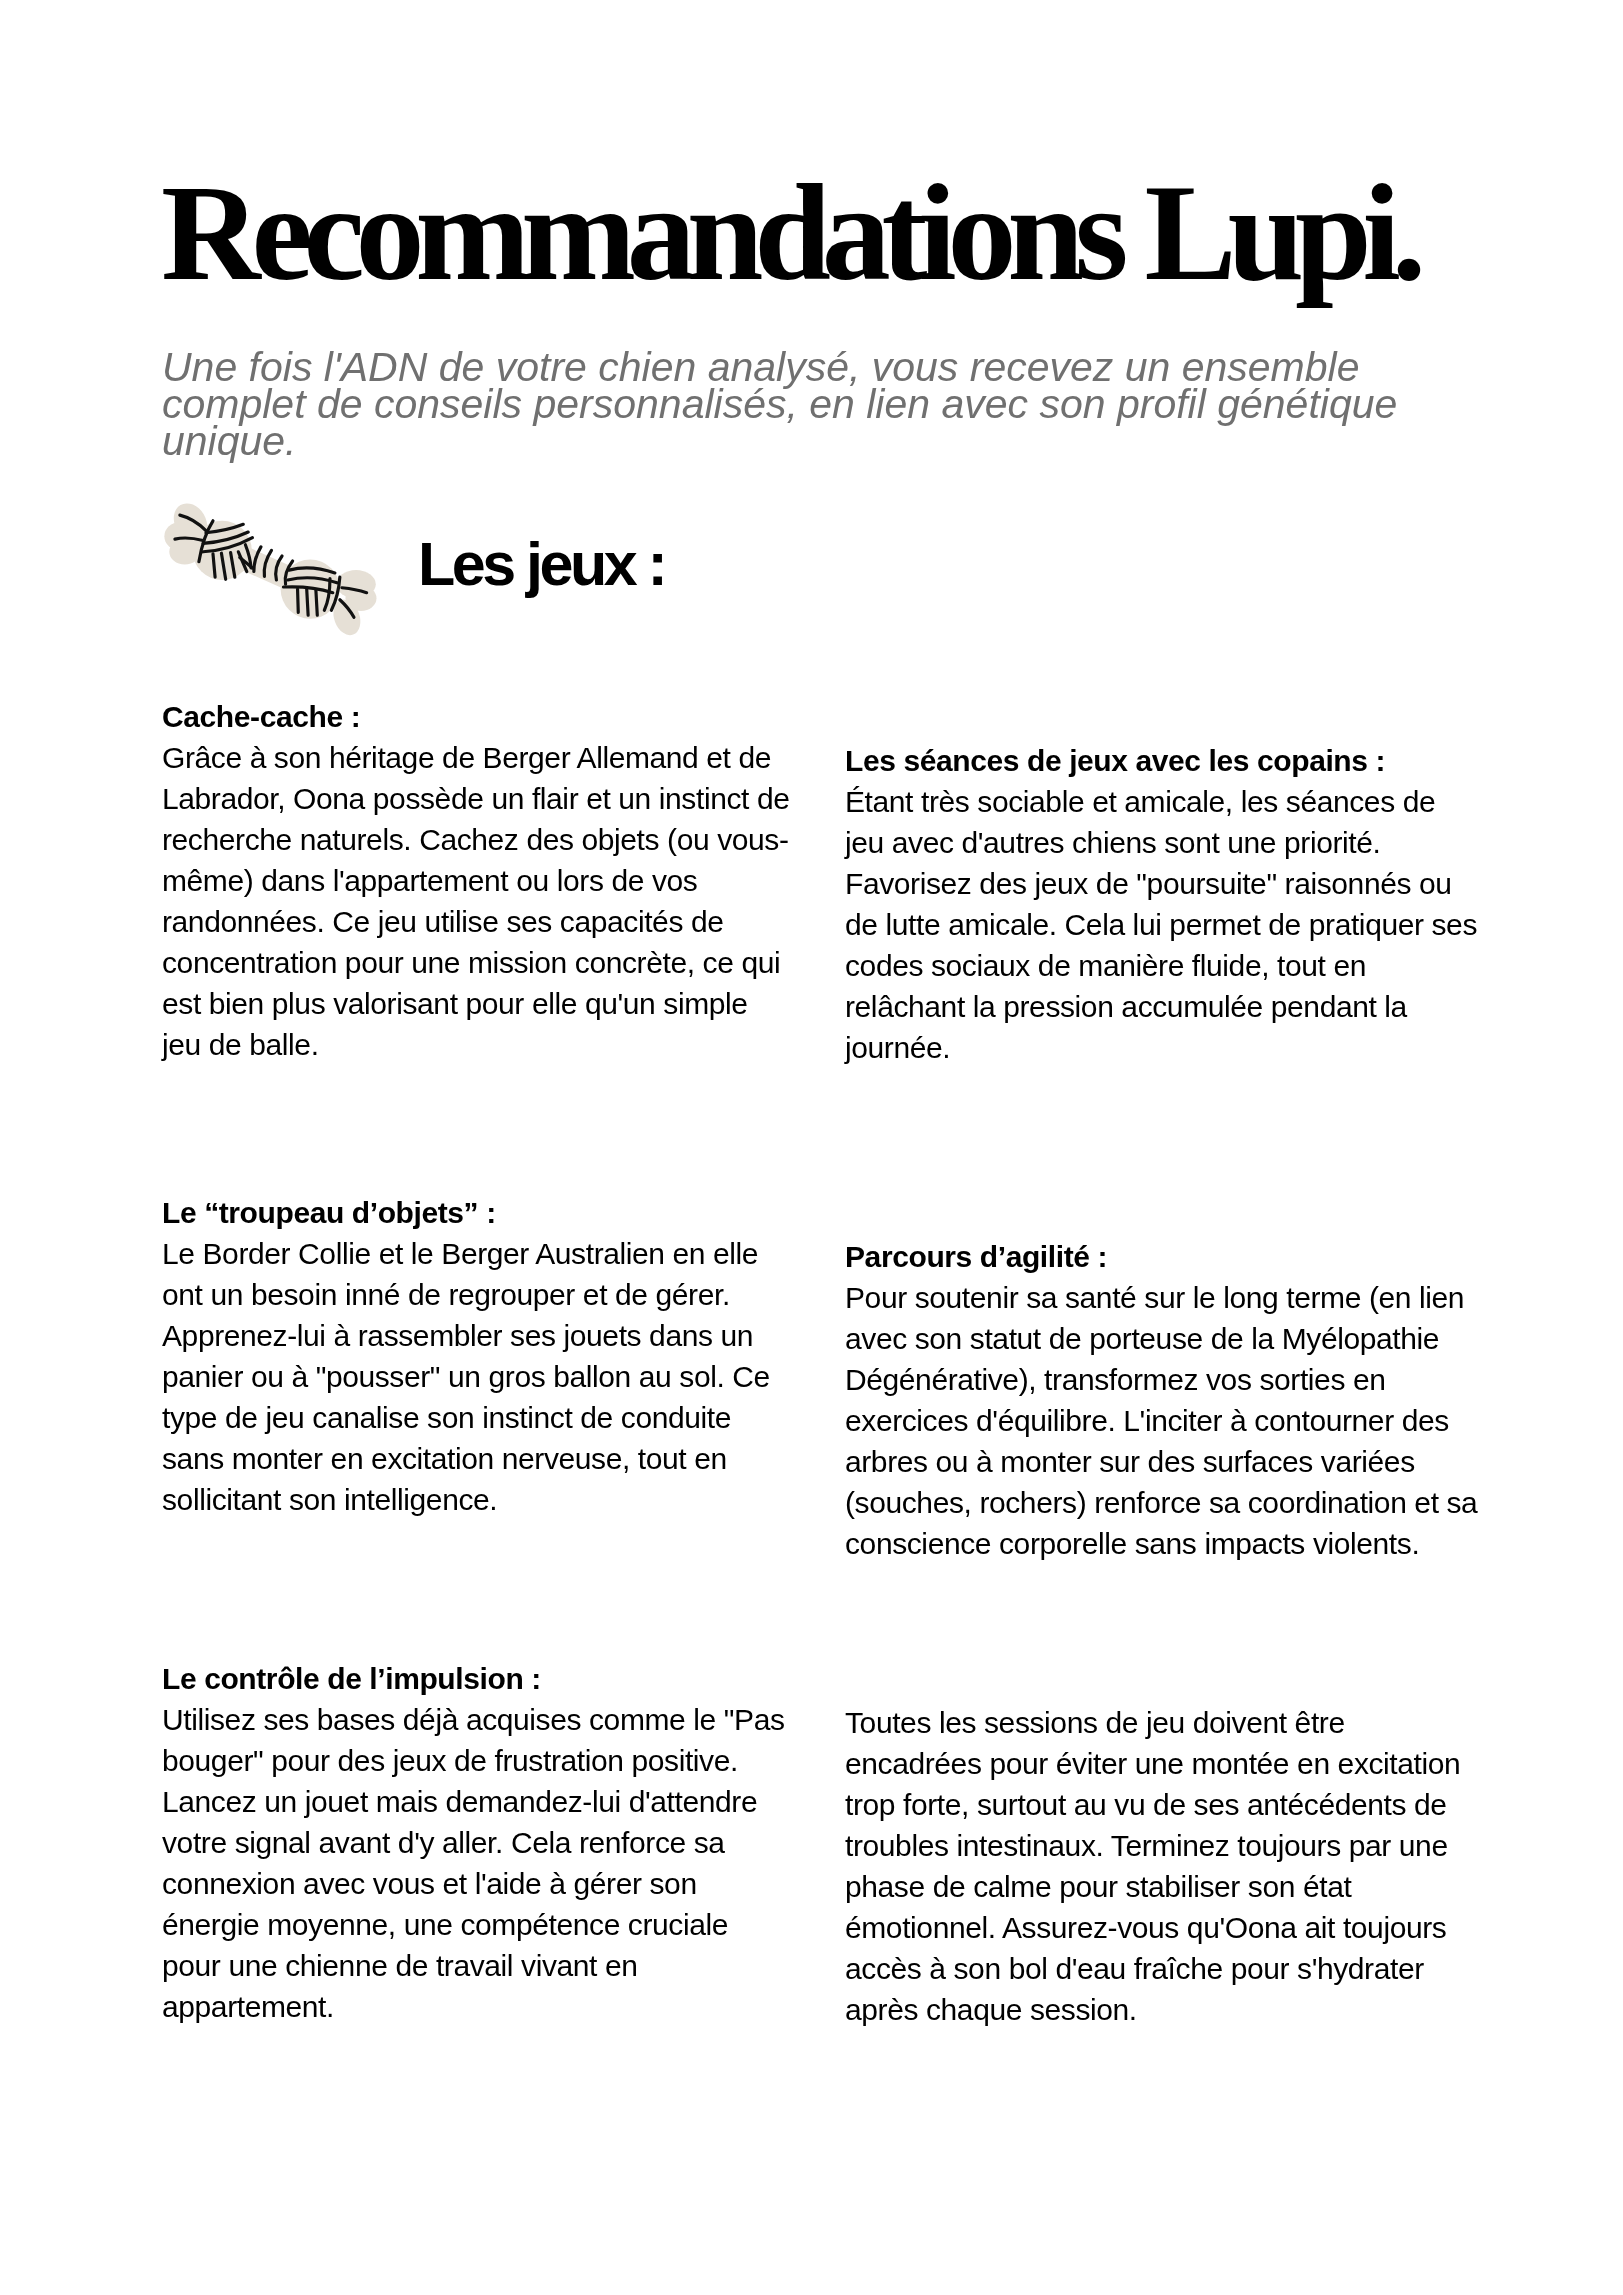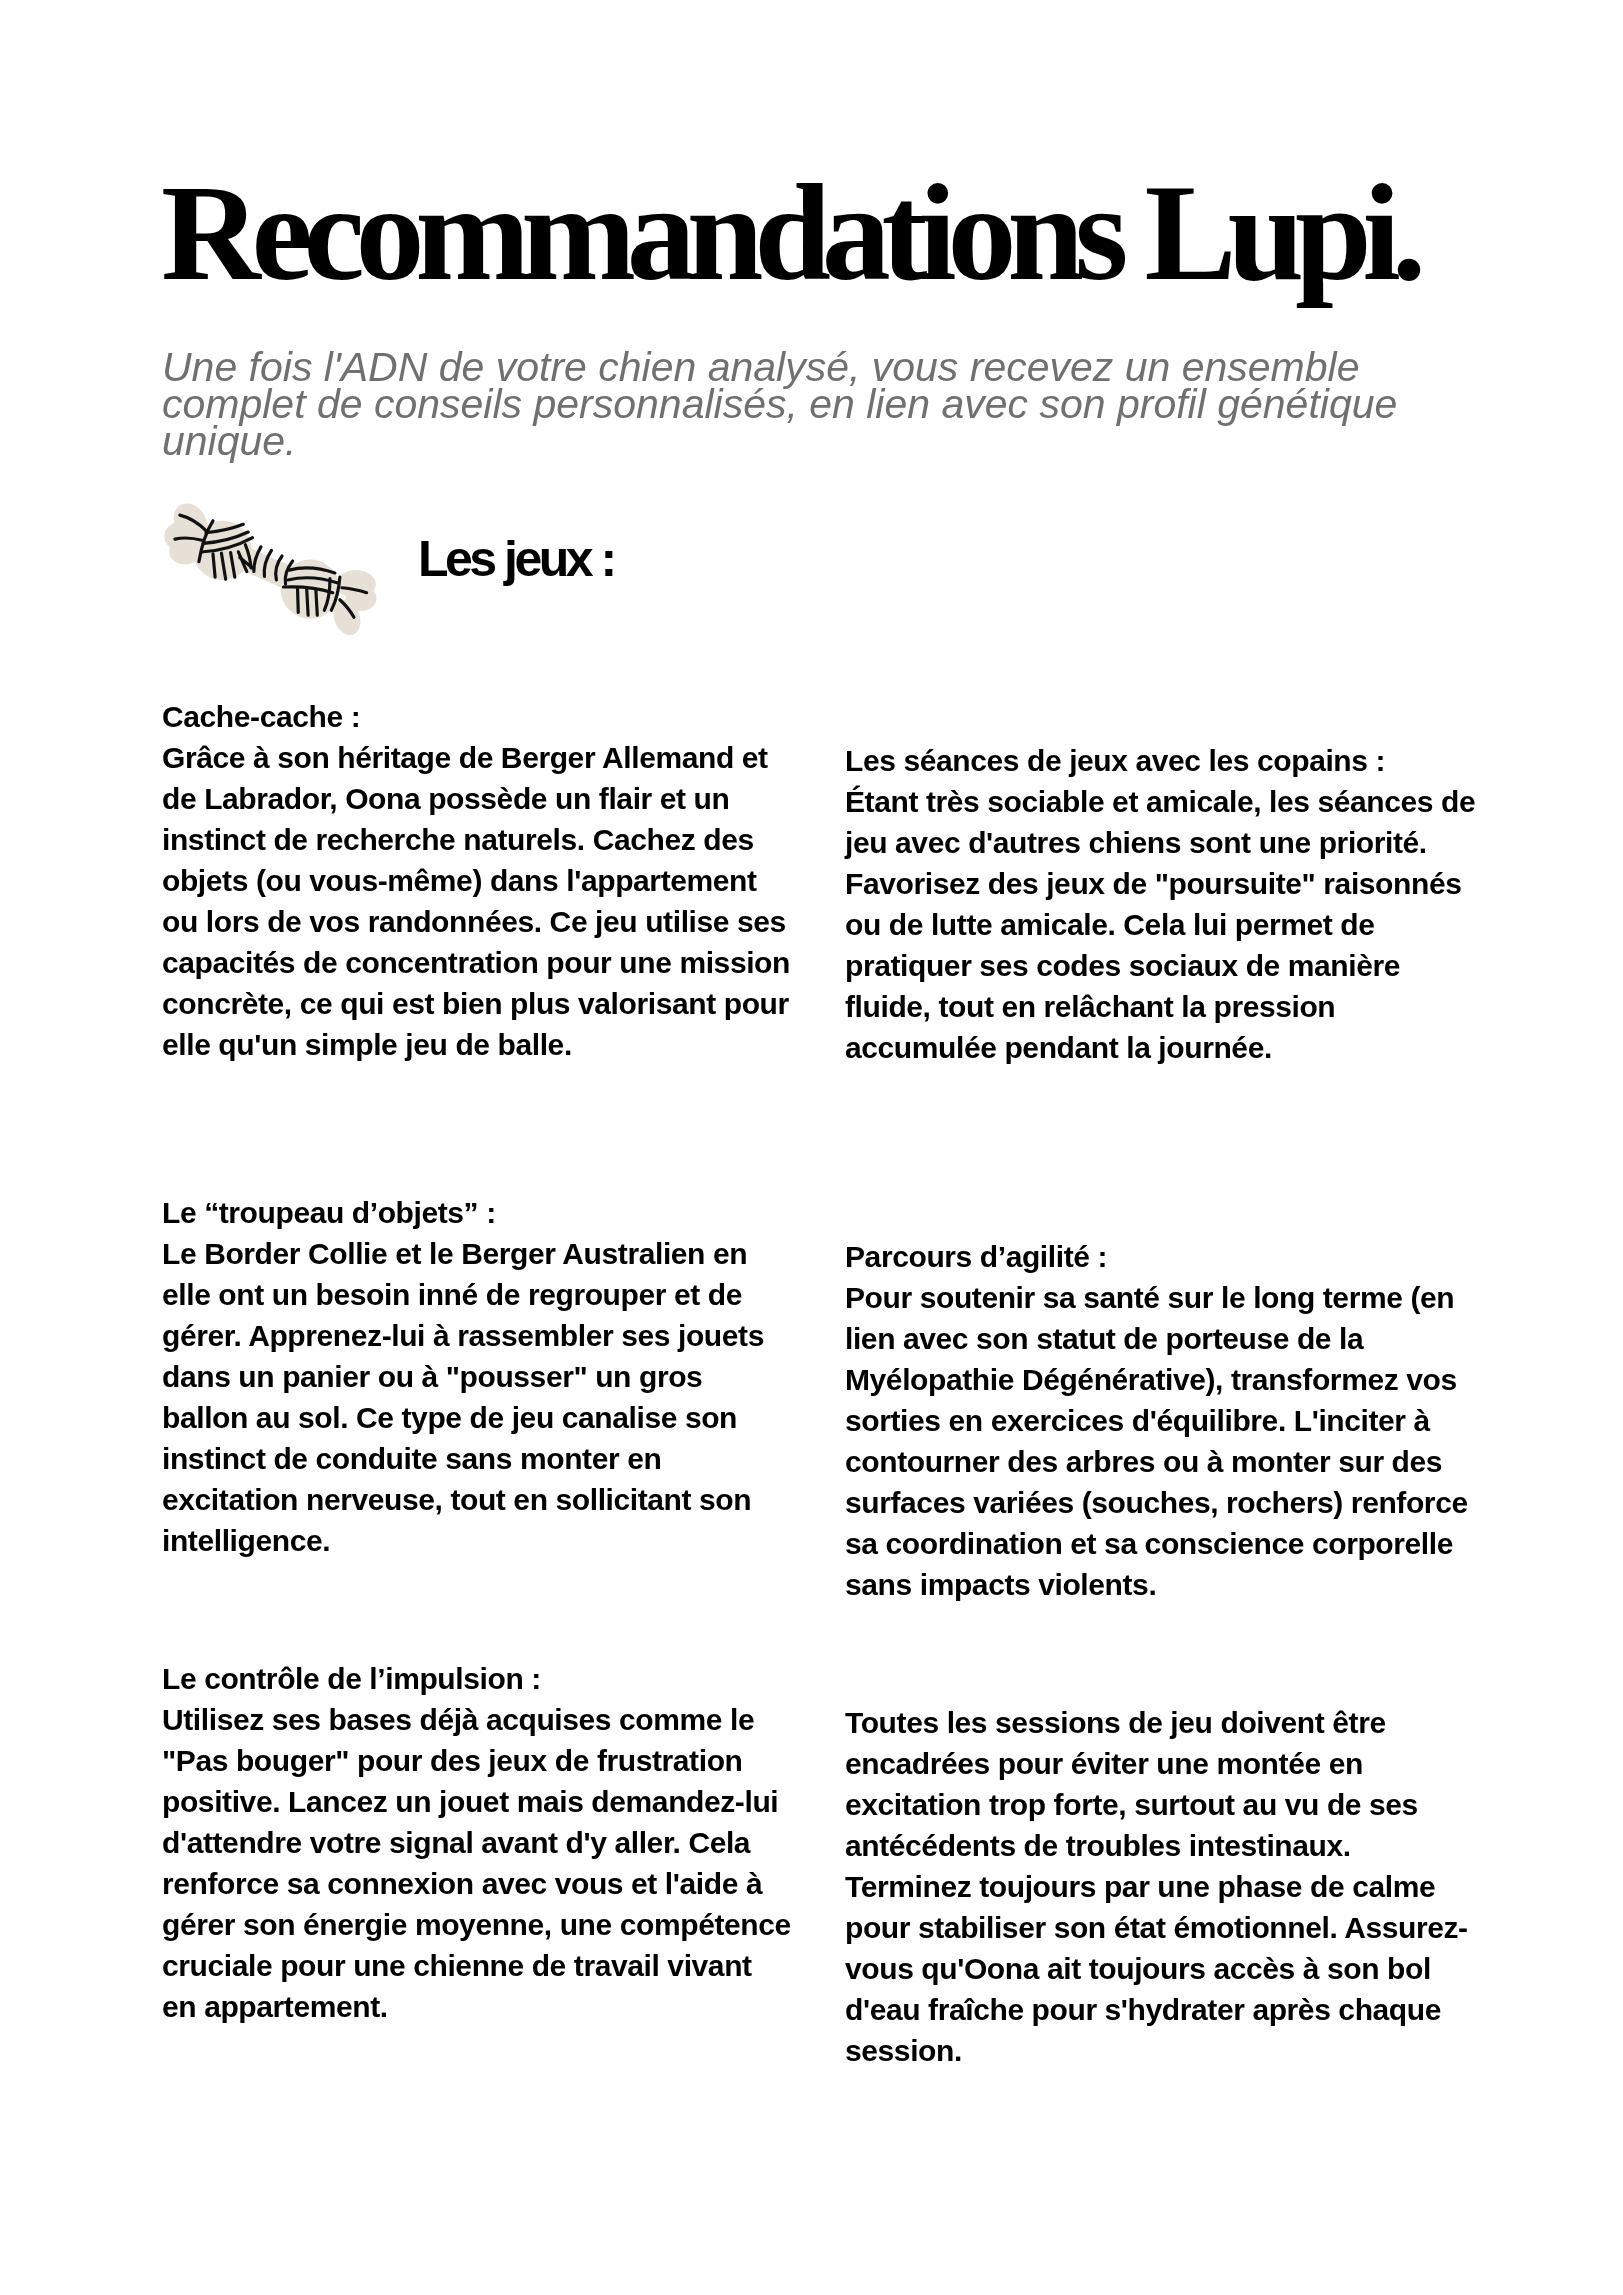--- a/index.html
+++ b/index.html
@@ -55,42 +55,42 @@
       width: 226px;
       height: 148px;
     }
     .section-title {
       position: absolute;
       left: 256px;
       top: 40px;
       margin: 0;
       font-family: "Liberation Sans", sans-serif;
       font-weight: 700;
-      font-size: 50px;
+      font-size: 61px;
       line-height: 1;
       letter-spacing: -3.5px;
       white-space: nowrap;
       color: #000000;
     }
     .card {
       position: absolute;
       width: 636px;
       font-family: "Liberation Sans", sans-serif;
       font-size: 30px;
       line-height: 41px;
       color: #000000;
     }
     .card-title {
       display: block;
       font-weight: 700;
       letter-spacing: -0.4px;
     }
     .card-body {
       display: block;
-      font-weight: 700;
+      font-weight: 400;
       letter-spacing: -0.4px;
     }
     .col-left { left: 162px; width: 629px; }
     .col-right { left: 845px; width: 636px; margin-top: 44px; }
     .row-1 { top: 696px; }
     .row-2 { top: 1192px; }
     .row-3 { top: 1658px; }
   </style>
 </head>
 <body>

